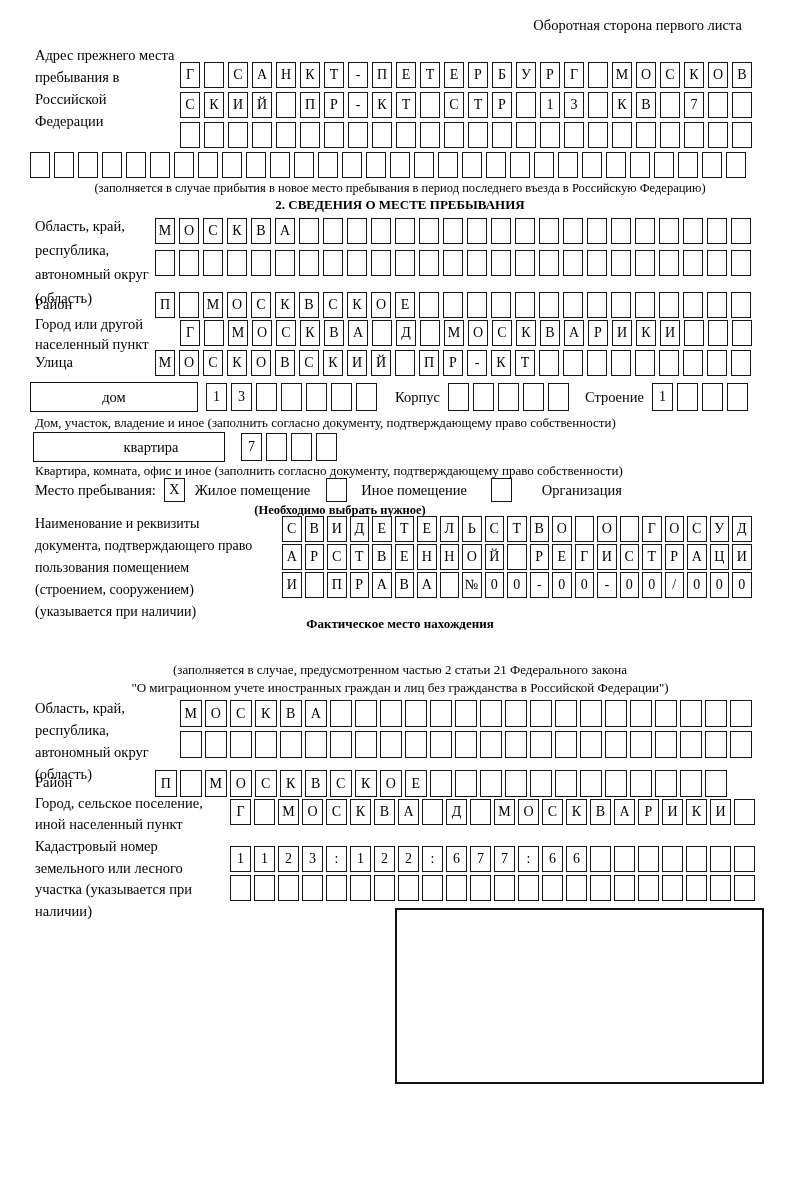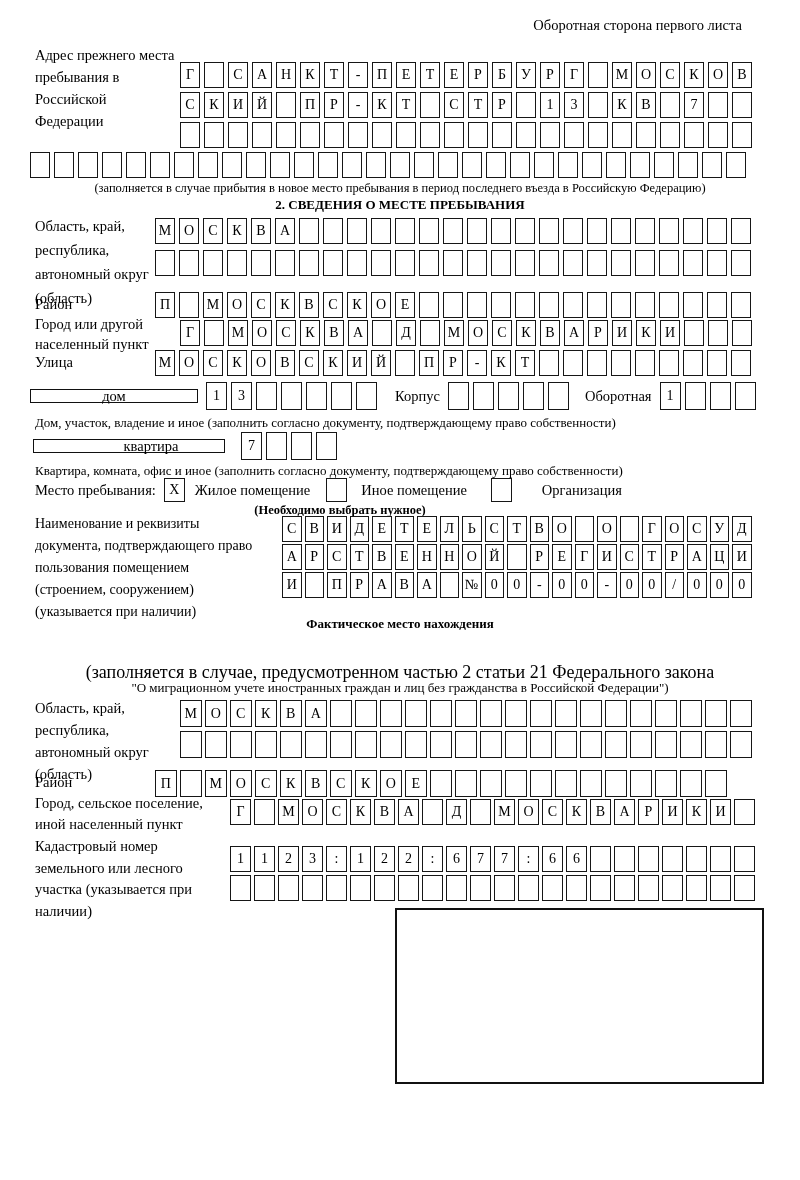--- a/index.html
+++ b/index.html
@@ -15,21 +15,21 @@
   .cell{box-sizing:border-box;flex:none;width:20px;height:26px;border:1.6px solid #161616;
         display:inline-flex;align-items:center;justify-content:center;
         font-size:14px;font-family:"Liberation Serif",serif;background:#fff;}
   .doc .cell{width:19.5px;height:26px;}
   .doc{column-gap:3px;}
   .fact .cell{width:21.5px;height:27px;}
   .fact{column-gap:3.5px;}
   .cad .cell{width:21px;height:26px;}
   .cad{column-gap:3px;}
   .house .cell{width:21px;height:28px;}
-  .bigbox{box-sizing:border-box;border:1.8px solid #111;height:14px;display:flex;
+  .bigbox{box-sizing:border-box;border:1.8px solid #111;height:30px;display:flex;
           align-items:center;justify-content:center;font-size:14.5px;flex:none;}
   .flexrow{position:absolute;display:flex;align-items:center;}
   .chk{box-sizing:border-box;flex:none;width:21px;height:24px;border:1.6px solid #161616;
        display:inline-flex;align-items:center;justify-content:center;font-size:14px;}
   .stamp-box{position:absolute;border:2px solid #111;background:#fff;}
 </style>
 </head>
 <body>
 
 <div class="page">
@@ -305,21 +305,21 @@
         <span class="cell"></span>
       </div>
     <div style="margin-left:18px;font-size:14.5px;">Корпус</div>
     <div class="cellrow inline house" style="margin-left:8px;">
         <span class="cell"></span>
         <span class="cell"></span>
         <span class="cell"></span>
         <span class="cell"></span>
         <span class="cell"></span>
       </div>
-    <div style="margin-left:16px;font-size:14.5px;">Оборотная</div>
+    <div style="margin-left:16px;font-size:14.5px;">Строение</div>
     <div class="cellrow inline house" style="margin-left:8px;">
         <span class="cell">1</span>
         <span class="cell"></span>
         <span class="cell"></span>
         <span class="cell"></span>
       </div>
   </div>
   <div class="caption" style="left:35px;top:415px;font-size:13px;">Дом, участок, владение и иное (заполнить согласно документу, подтверждающему право собственности)</div>
 
   <div class="flexrow" style="left:33px;top:432px;">
@@ -409,21 +409,21 @@
       <span class="cell">-</span>
       <span class="cell">0</span>
       <span class="cell">0</span>
       <span class="cell">/</span>
       <span class="cell">0</span>
       <span class="cell">0</span>
       <span class="cell">0</span>
     </div>
 
   <div class="title" style="top:616px;">Фактическое место нахождения</div>
-  <div class="caption center" style="top:662px;font-size:18px;">(заполняется в случае, предусмотренном частью 2 статьи 21 Федерального закона</div>
+  <div class="caption center" style="top:662px;font-size:13px;">(заполняется в случае, предусмотренном частью 2 статьи 21 Федерального закона</div>
   <div class="caption center" style="top:680px;font-size:13px;">"О миграционном учете иностранных граждан и лиц без гражданства в Российской Федерации")</div>
 
   <div class="lbl" style="left:35px;top:697px;width:152px;">Область, край, республика, автономный округ (область)</div>
   <div class="cellrow fact" style="left:180px;top:700px;">
       <span class="cell">М</span>
       <span class="cell">О</span>
       <span class="cell">С</span>
       <span class="cell">К</span>
       <span class="cell">В</span>
       <span class="cell">А</span>

